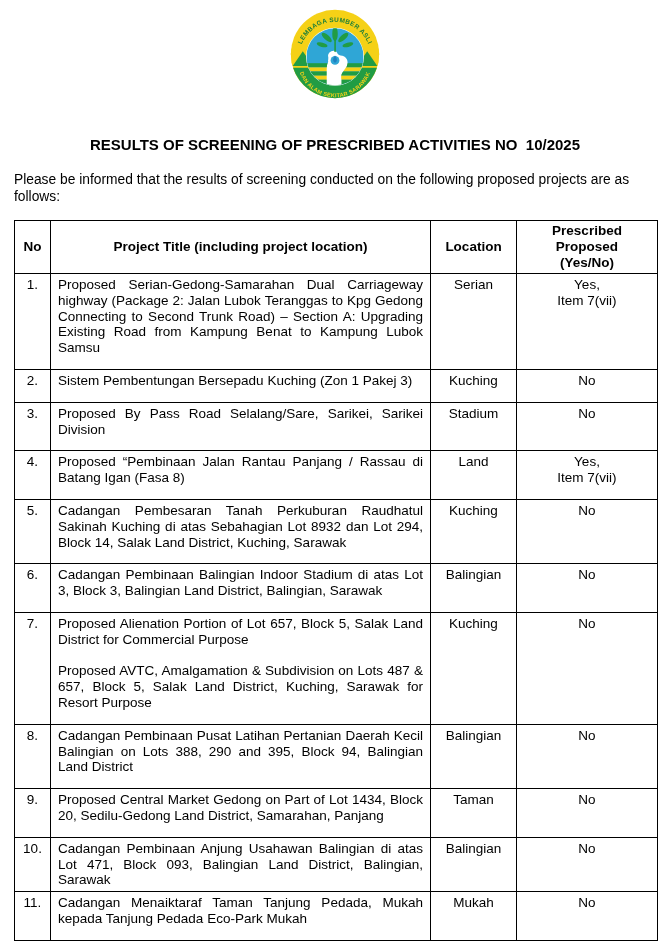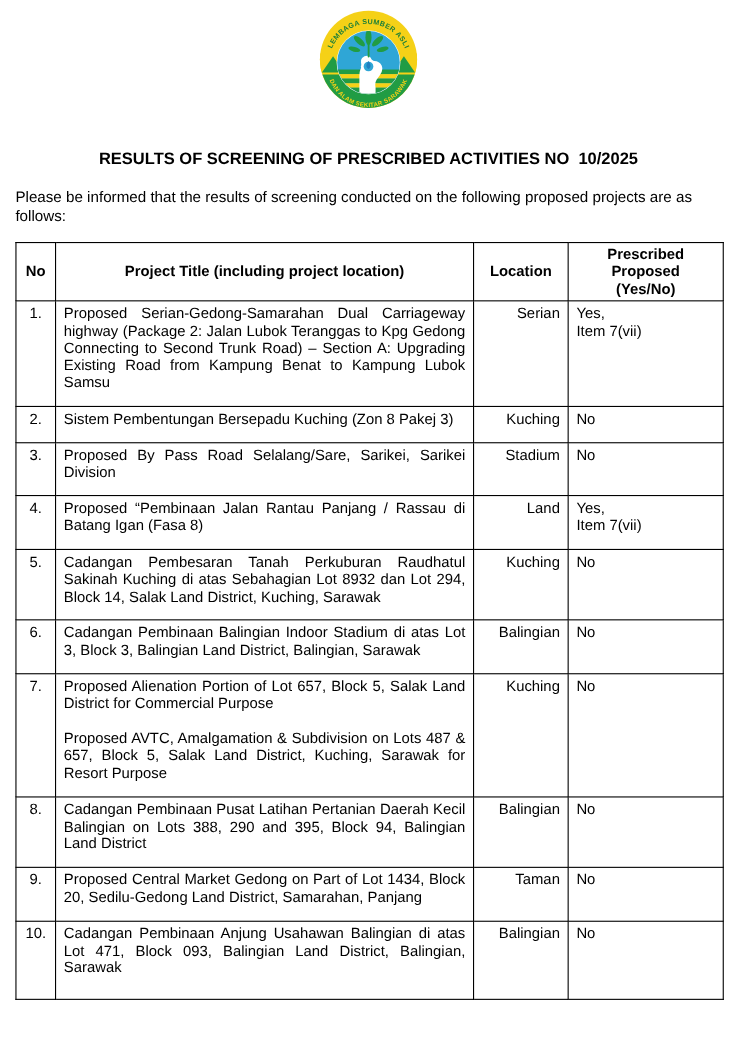--- a/index.html
+++ b/index.html
@@ -44,23 +44,23 @@
     padding: 2px 4px;
     white-space: pre-line;
   }
   table.results td {
     vertical-align: top;
     line-height: 15.8px;
     padding: 3px 7px 13px 7px;
   }
   td.cell-no { text-align: center; padding-left: 2px; padding-right: 2px; }
   td.cell-title { text-align: justify; white-space: pre-line; }
-  td.cell-loc { text-align: right; white-space: pre-line; }
-  td.cell-act { white-space: pre-line; }
-  tr.tight td { padding-bottom: 20px; }
+  td.cell-loc { text-align: center; white-space: pre-line; }
+  td.cell-act { text-align: center; white-space: pre-line; }
+  tr.tight td { padding-bottom: 3px; }
 </style>
 </head>
 <body>
 
 <div class="page">
 
   <div class="logo-wrap">
     <svg viewBox="0 0 100 100">
       <defs>
         <clipPath id="outerClip">
@@ -145,21 +145,21 @@
     <tbody>
       <tr>
         <td class="cell-no">1.</td>
         <td class="cell-title">Proposed Serian-Gedong-Samarahan Dual Carriageway highway (Package 2: Jalan Lubok Teranggas to Kpg Gedong Connecting to Second Trunk Road) – Section A: Upgrading Existing Road from Kampung Benat to Kampung Lubok Samsu</td>
         <td class="cell-loc">Serian</td>
         <td class="cell-act">Yes,
 Item 7(vii)</td>
       </tr>
       <tr>
         <td class="cell-no">2.</td>
-        <td class="cell-title">Sistem Pembentungan Bersepadu Kuching (Zon 8 Pakej 3)</td>
+        <td class="cell-title">Sistem Pembentungan Bersepadu Kuching (Zon 1 Pakej 3)</td>
         <td class="cell-loc">Kuching</td>
         <td class="cell-act">No</td>
       </tr>
       <tr>
         <td class="cell-no">3.</td>
         <td class="cell-title">Proposed By Pass Road Selalang/Sare, Sarikei, Sarikei Division</td>
         <td class="cell-loc">Stadium</td>
         <td class="cell-act">No</td>
       </tr>
       <tr>
@@ -200,16 +200,22 @@
         <td class="cell-title">Proposed Central Market Gedong on Part of Lot 1434, Block 20, Sedilu-Gedong Land District, Samarahan, Panjang</td>
         <td class="cell-loc">Taman</td>
         <td class="cell-act">No</td>
       </tr>
       <tr class="tight">
         <td class="cell-no">10.</td>
         <td class="cell-title">Cadangan Pembinaan Anjung Usahawan Balingian di atas Lot 471, Block 093, Balingian Land District, Balingian, Sarawak</td>
         <td class="cell-loc">Balingian</td>
         <td class="cell-act">No</td>
       </tr>
+      <tr>
+        <td class="cell-no">11.</td>
+        <td class="cell-title">Cadangan Menaiktaraf Taman Tanjung Pedada, Mukah kepada Tanjung Pedada Eco-Park Mukah</td>
+        <td class="cell-loc">Mukah</td>
+        <td class="cell-act">No</td>
+      </tr>
     </tbody>
   </table>
 
 </div>
 
 </body></html>

